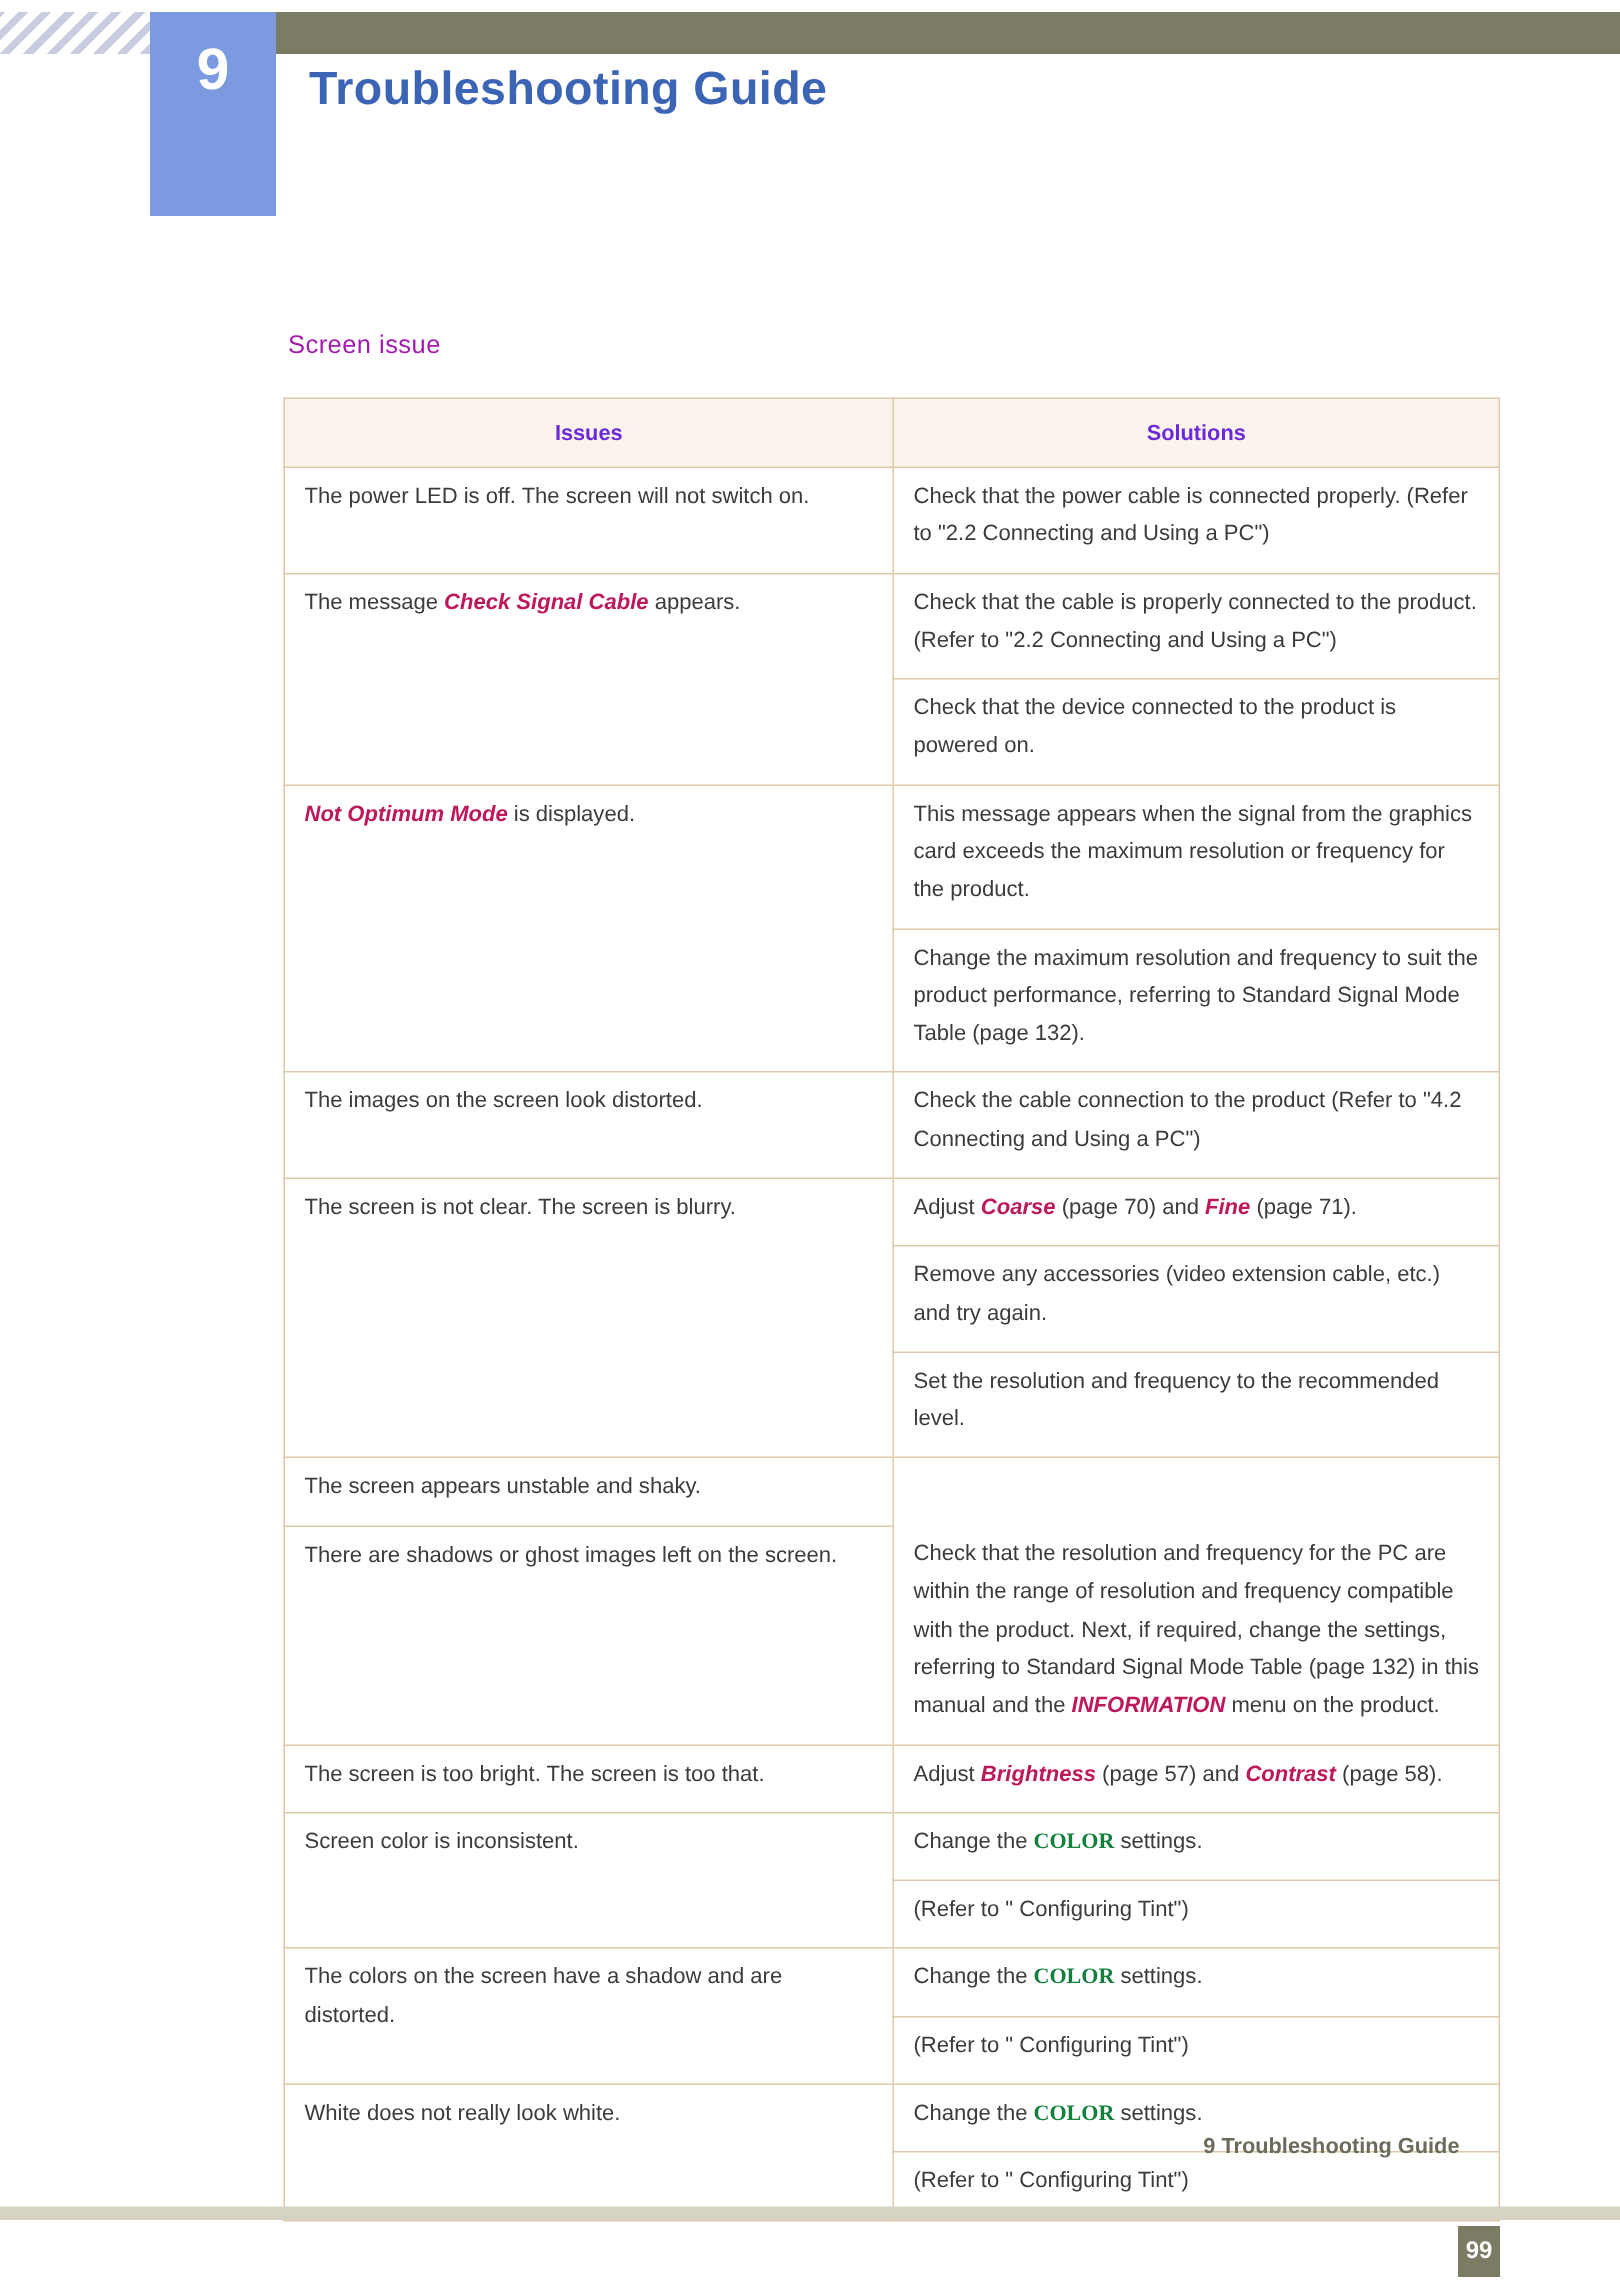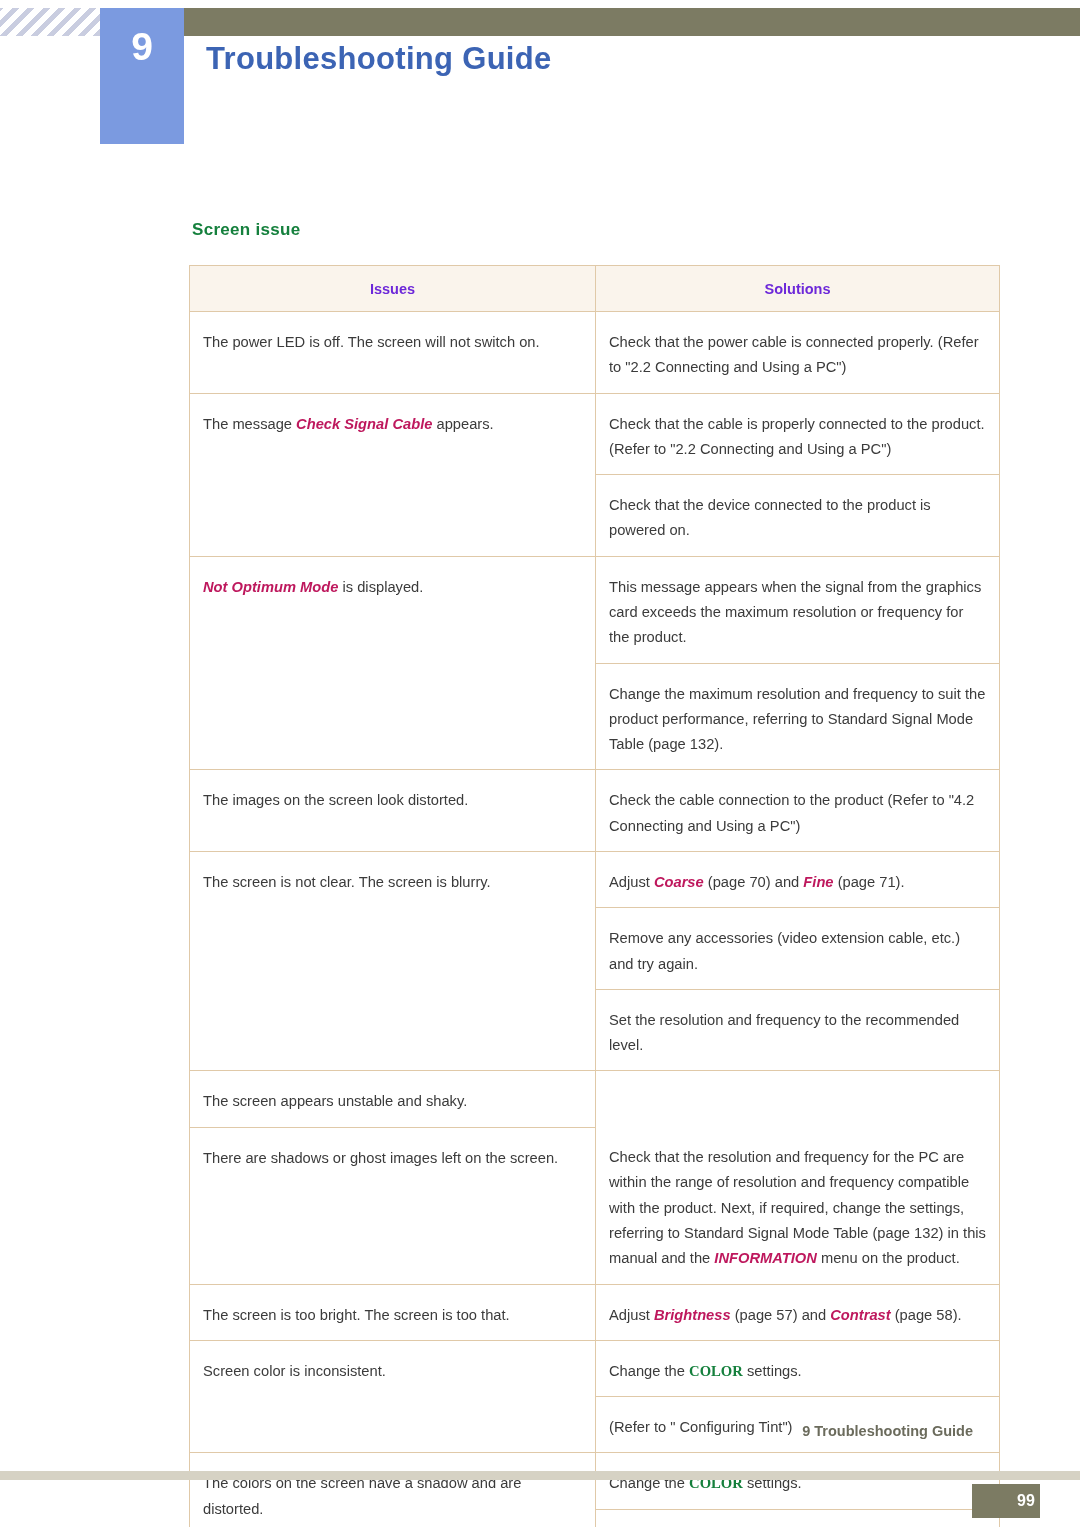--- a/index.html
+++ b/index.html
@@ -65,22 +65,22 @@
     color: #3c64b4;
     letter-spacing: 0.3px;
   }
 
   
   .section-title {
     position: absolute;
     left: 192px;
     top: 220px;
     font-size: 17px;
-    font-weight: bold;
-    color: #15803d;
+    font-weight: normal;
+    color: #a21caf;
     letter-spacing: 0.3px;
   }
 
   table.issue-table {
     position: absolute;
     left: 189px;
     top: 265px;
     width: 810px;
     border-collapse: collapse;
     table-layout: fixed;
@@ -95,21 +95,21 @@
     font-size: 14.5px;
     font-weight: bold;
     height: 43px;
     text-align: center;
     vertical-align: middle;
   }
   table.issue-table td {
     border: 1px solid #e0c9a8;
     font-size: 14.7px;
     color: #3b3b3b;
-    padding: 18px 13px 12px 13px;
+    padding: 7px 13px 12px 13px;
     vertical-align: top;
     line-height: 1.72;
   }
   table.issue-table td.nb-bottom { border-bottom: none; }
   table.issue-table td.nb-top { border-top: none; }
 
   .hl {
     color: #be185d;
     font-weight: bold;
     font-style: italic;
@@ -142,21 +142,20 @@
     left: 972px;
     top: 1484px;
     width: 28px;
     height: 34px;
     background: #7c7b63;
     color: #ffffff;
     font-size: 16px;
     font-weight: bold;
     text-align: center;
     line-height: 34px;
-    padding-left: 40px;
   }
 </style>
 </head>
 <body>
 
 <div class="header">
   <div class="header-hatch"></div>
   <div class="header-bar"></div>
   <div class="chapter-badge">9</div>
   <div class="chapter-title">Troubleshooting Guide</div>

